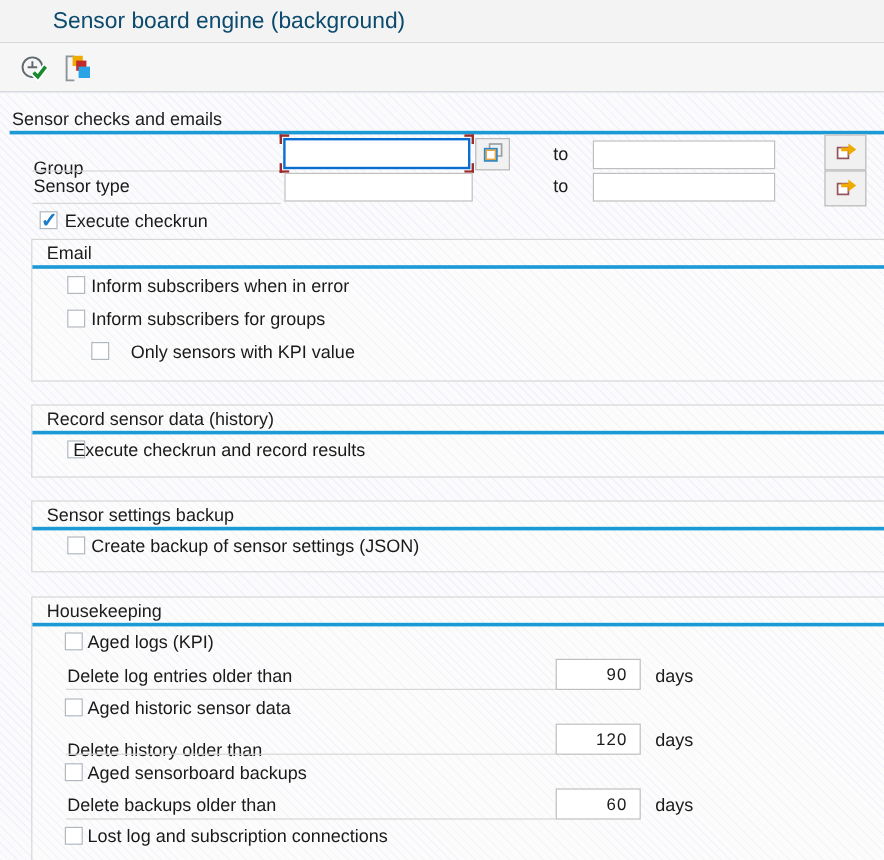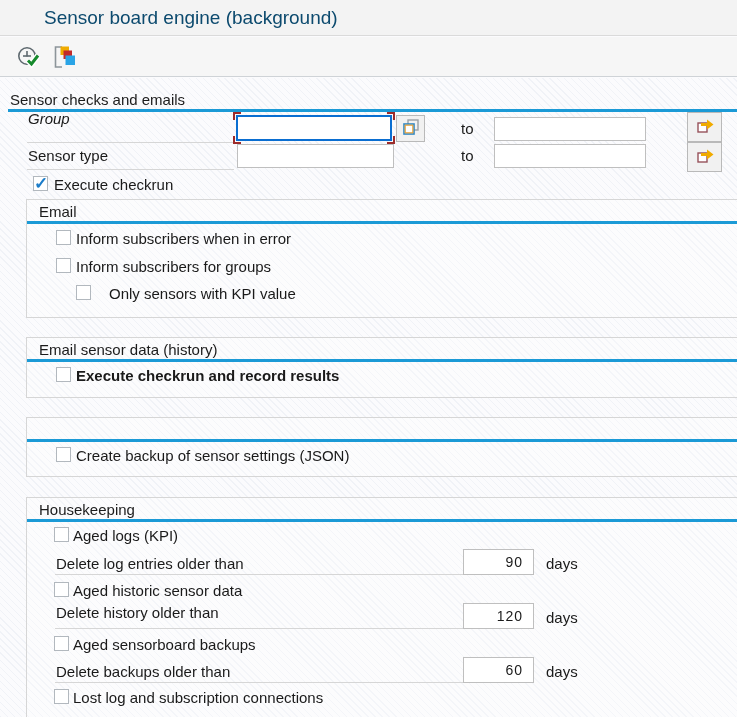--- a/index.html
+++ b/index.html
@@ -121,21 +121,21 @@
         </svg>
       </span>
     </button>
   </div>
 
   <div class="content">
 
     <div class="section-title" style="left:10px; top:13px;">Sensor checks and emails</div>
     <div class="blue-rule" style="left:8px; top:31px; width:740px;"></div>
 
-    <div class="lbl" style="left:28px; top:32px;font-style:italic;">Group</div>
+    <div class="lbl" style="left:28px; top:54px;">Group</div>
     <div class="row-line" style="left:27px; top:64px; width:207px;"></div>
 
     <div class="focus-wrap" style="left:233px; top:34px; width:162px; height:32px;">
       <input class="finput" value="" style="">
       <span class="corner tl"></span>
       <span class="corner tr"></span>
       <span class="corner bl"></span>
       <span class="corner br"></span>
     </div>
 
@@ -184,48 +184,49 @@
       <div class="blue-rule"></div>
       <span class="cb" style="left:29px; top:30px;"></span>
       <div class="lbl" style="left:49px; top:30px;">Inform subscribers when in error</div>
       <span class="cb" style="left:29px; top:58px;"></span>
       <div class="lbl" style="left:49px; top:58px;">Inform subscribers for groups</div>
       <span class="cb" style="left:49px; top:85px;"></span>
       <div class="lbl" style="left:82px; top:85px;">Only sensors with KPI value</div>
     </div>
 
     <div class="gbox" style="top:259px; height:61px;">
-      <div class="section-title">Email sensor data (history)</div>
+      <div class="section-title">Record sensor data (history)</div>
       <div class="blue-rule"></div>
       <span class="cb" style="left:29px; top:29px;"></span>
-      <div class="lbl" style="left:49px; top:29px;font-weight:bold;">Execute checkrun and record results</div>
+      <div class="lbl" style="left:34px; top:29px;">Execute checkrun and record results</div>
     </div>
 
     <div class="gbox" style="top:339px; height:60px;">
+      <div class="section-title">Sensor settings backup</div>
       <div class="blue-rule"></div>
       <span class="cb" style="left:29px; top:29px;"></span>
       <div class="lbl" style="left:49px; top:29px;">Create backup of sensor settings (JSON)</div>
     </div>
 
     <div class="gbox" style="top:419px; height:240px;">
       <div class="section-title">Housekeeping</div>
       <div class="blue-rule"></div>
 
       <span class="cb" style="left:27px; top:29px;"></span>
       <div class="lbl" style="left:46px; top:29px;">Aged logs (KPI)</div>
 
       <div class="lbl" style="left:29px; top:57px;">Delete log entries older than</div>
       <div class="row-line" style="left:28px; top:76px; width:408px;"></div>
       <input class="field num" style="left: 436px; top: 51px; width: 71px; height: 26px;" value="90">
       <div class="lbl" style="left:519px; top:57px;">days</div>
 
       <span class="cb" style="left:27px; top:84px;"></span>
       <div class="lbl" style="left:46px; top:84px;">Aged historic sensor data</div>
 
-      <div class="lbl" style="left:29px; top:106px;">Delete history older than</div>
+      <div class="lbl" style="left:29px; top:119px;">Delete history older than</div>
       <div class="row-line" style="left:28px; top:130px; width:408px;"></div>
       <input class="field num" style="left: 436px; top: 105px; width: 71px; height: 26px;" value="120">
       <div class="lbl" style="left:519px; top:111px;">days</div>
 
       <span class="cb" style="left:27px; top:138px;"></span>
       <div class="lbl" style="left:46px; top:138px;">Aged sensorboard backups</div>
 
       <div class="lbl" style="left:29px; top:165px;">Delete backups older than</div>
       <div class="row-line" style="left:28px; top:184px; width:408px;"></div>
       <input class="field num" style="left: 436px; top: 159px; width: 71px; height: 26px;" value="60">

